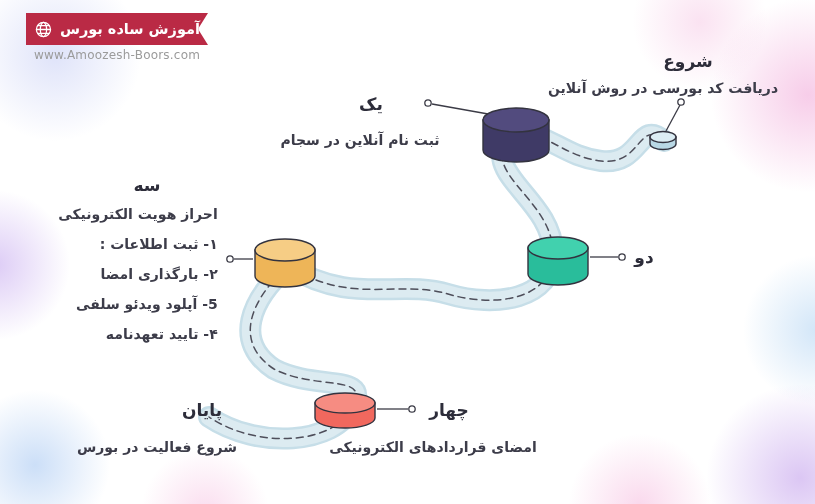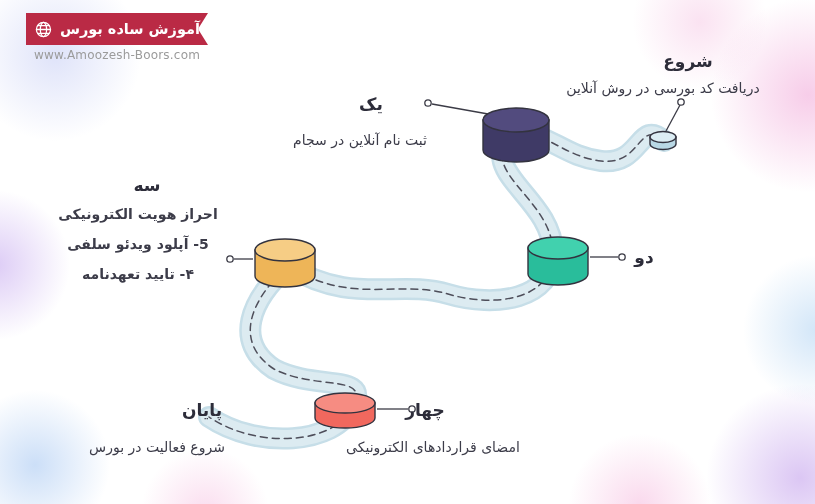--- a/index.html
+++ b/index.html
@@ -22,26 +22,26 @@
       #ffffff;
   }
   svg.flow{position:absolute;left:0;top:0;}
   .step-title{
     position:absolute;transform:translateX(-50%);
     font-size:17px;font-weight:700;color:var(--title_text);
     white-space:nowrap;line-height:26px;
   }
   .step-sub{
     position:absolute;transform:translateX(-50%);
-    font-size:14px;font-weight:400;color:var(--body_text);
+    font-size:14px;font-weight:700;color:var(--body_text);
     white-space:nowrap;line-height:18px;
   }
   .step-block{
     position:absolute;transform:translateX(-50%);
-    text-align:center;white-space:nowrap;
+    white-space:nowrap;
   }
   .step-block div{
     font-size:14px;font-weight:600;color:var(--body_text);line-height:30px;
   }
   .logo{position:absolute;left:26px;top:13px;width:190px;}
   .ribbon{
     position:relative;height:29px;width:182px;
     background:var(--ribbon);
     clip-path:polygon(0 0,100% 0,calc(100% - 10px) 50%,100% 100%,0 100%);
     display:flex;align-items:center;gap:7px;
@@ -147,23 +147,25 @@
   <div class="step-sub" style="left:663px;top:79px" dir="rtl">دریافت کد بورسی در روش آنلاین</div>
 
   <div class="step-title" style="left:371px;top:91px" dir="rtl">یک</div>
   <div class="step-sub" style="left:360px;top:131px" dir="rtl">ثبت نام آنلاین در سجام</div>
 
   <div class="step-title" style="left:644px;top:244px" dir="rtl">دو</div>
 
   <div class="step-title" style="left:147px;top:172px" dir="rtl">سه</div>
   <div class="step-block" style="left:138px;top:199px" dir="rtl">
     <div>احراز هویت الکترونیکی</div>
+    <div>۱- ثبت اطلاعات :</div>
+    <div>۲- بارگذاری امضا</div>
     <div>5- آپلود ویدئو سلفی</div>
     <div>۴- تایید تعهدنامه</div>
   </div>
 
-  <div class="step-title" style="left:425px;top:397px" dir="rtl">چهار</div>
+  <div class="step-title" style="left:449px;top:397px" dir="rtl">چهار</div>
   <div class="step-sub" style="left:433px;top:438px" dir="rtl">امضای قراردادهای الکترونیکی</div>
 
   <div class="step-title" style="left:202px;top:397px" dir="rtl">پایان</div>
   <div class="step-sub" style="left:157px;top:438px" dir="rtl">شروع فعالیت در بورس</div>
 
 </div>
 
 </body></html>

